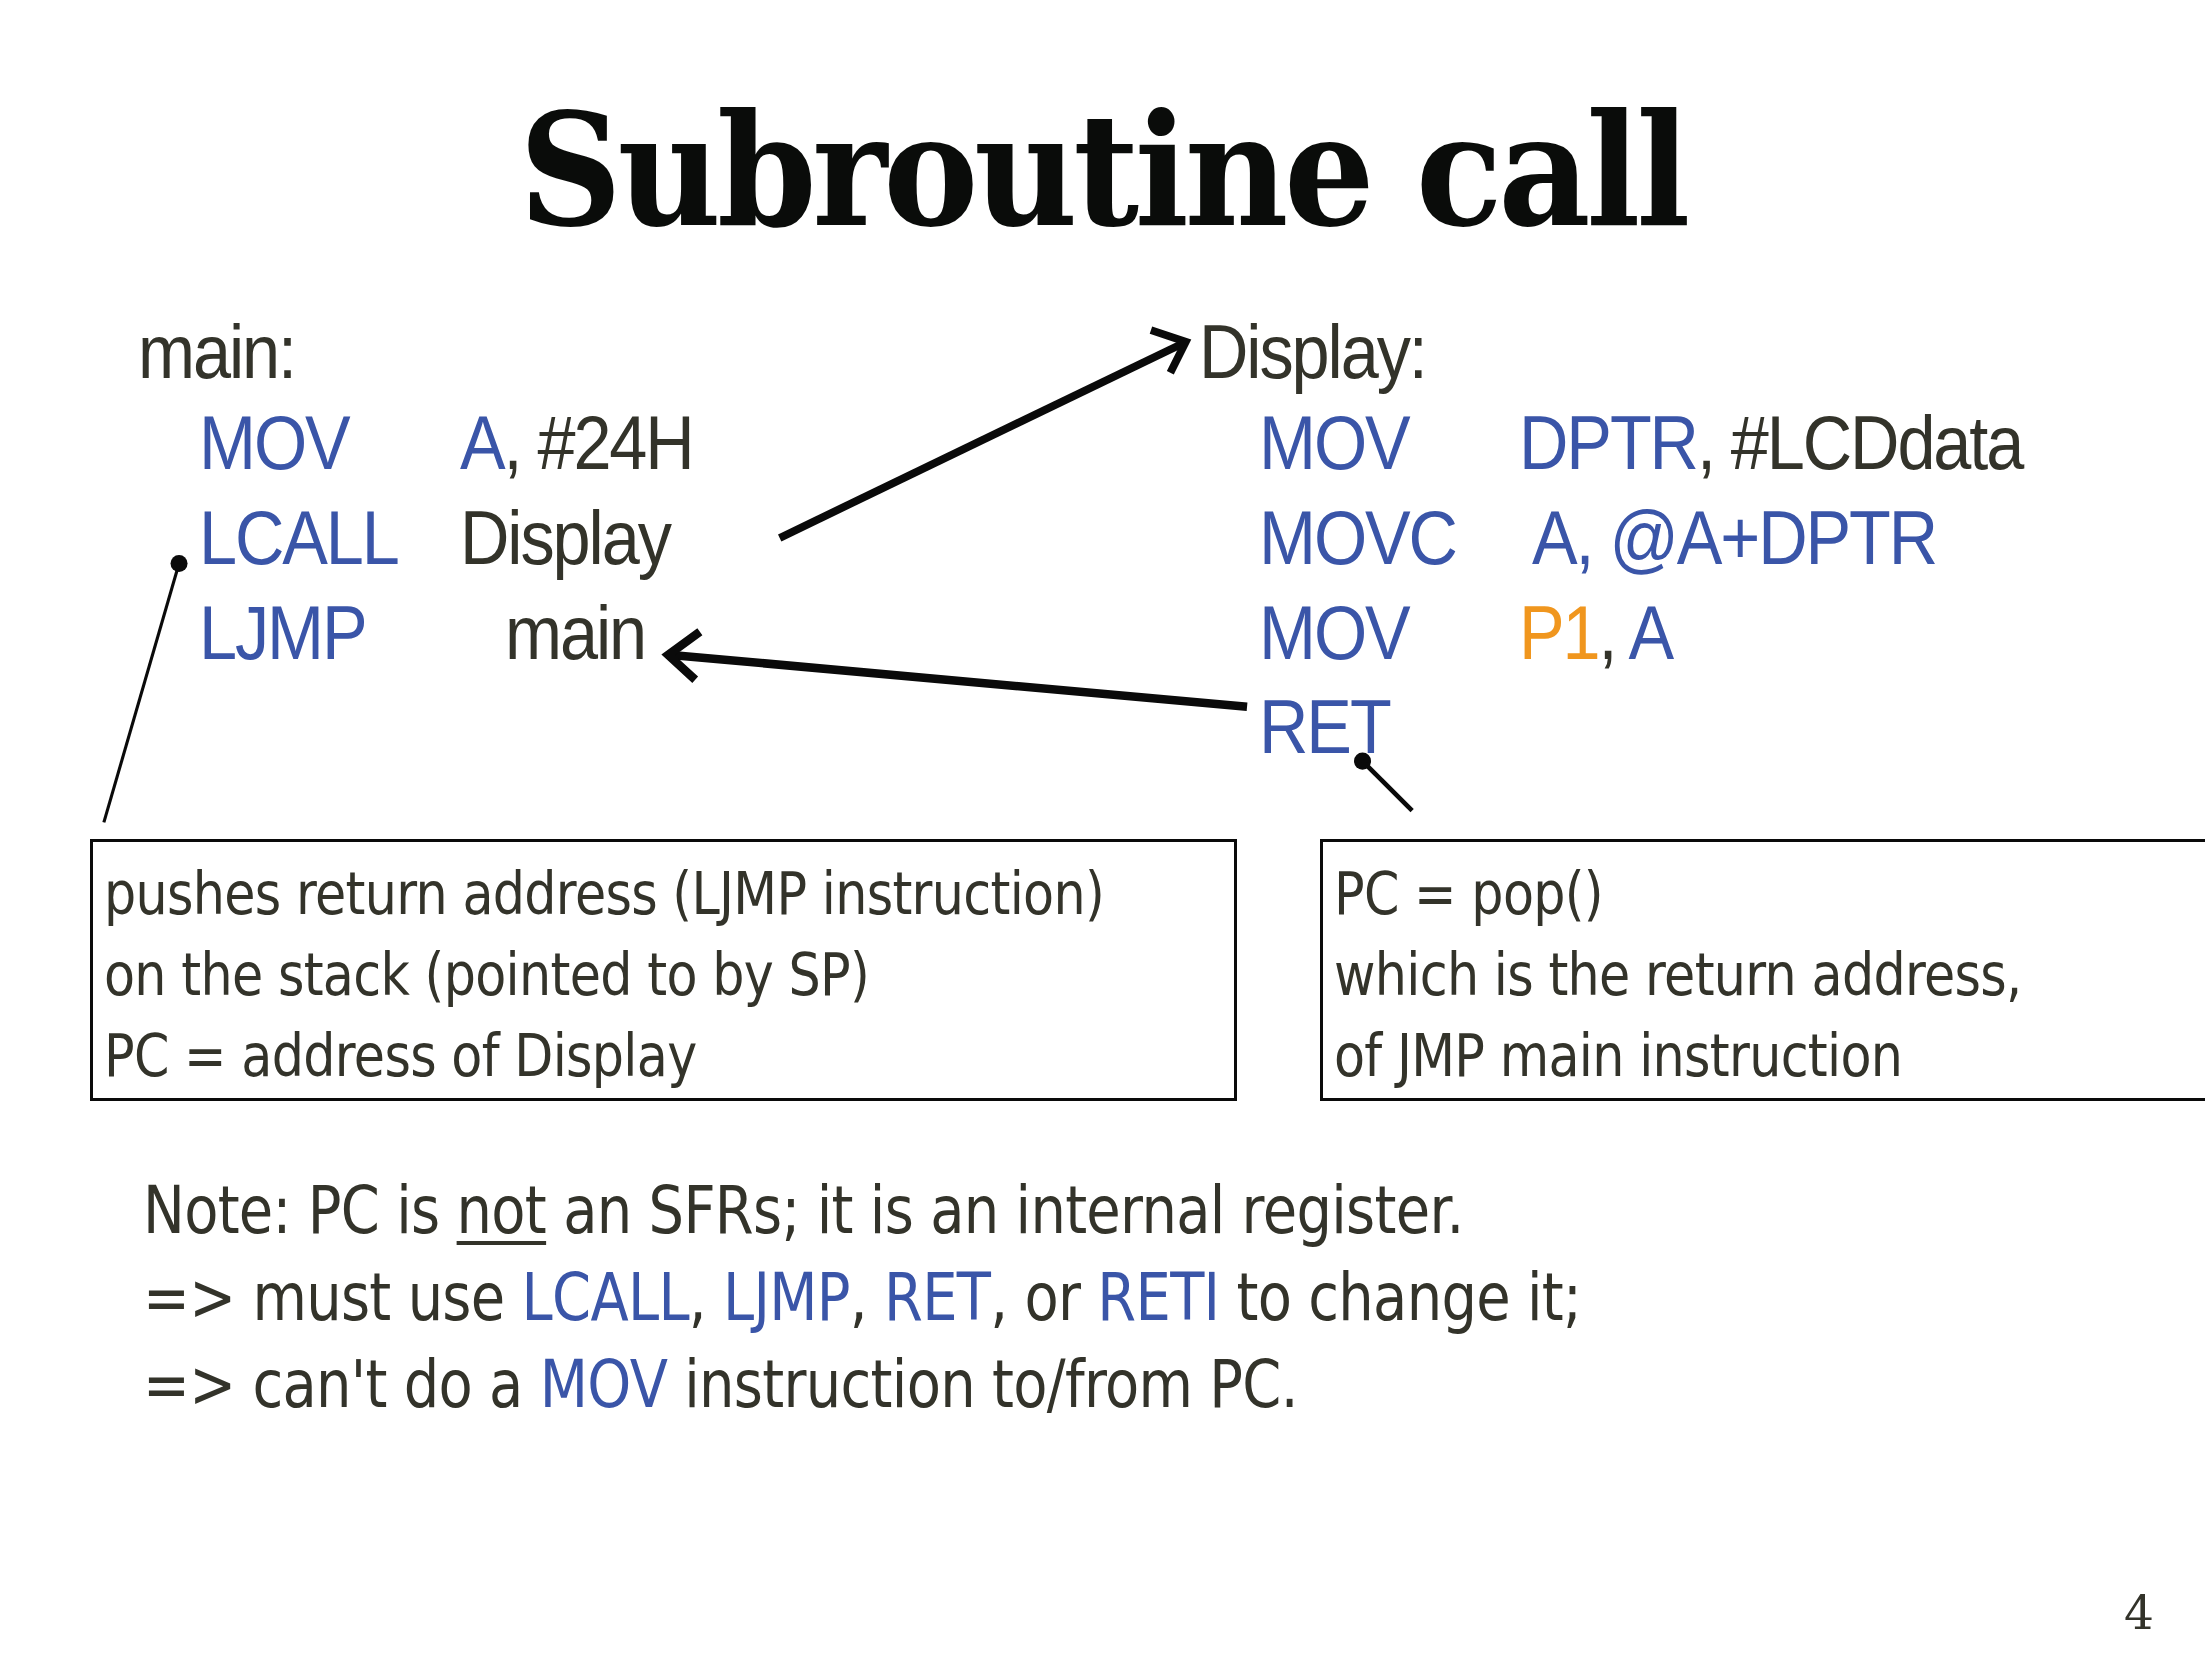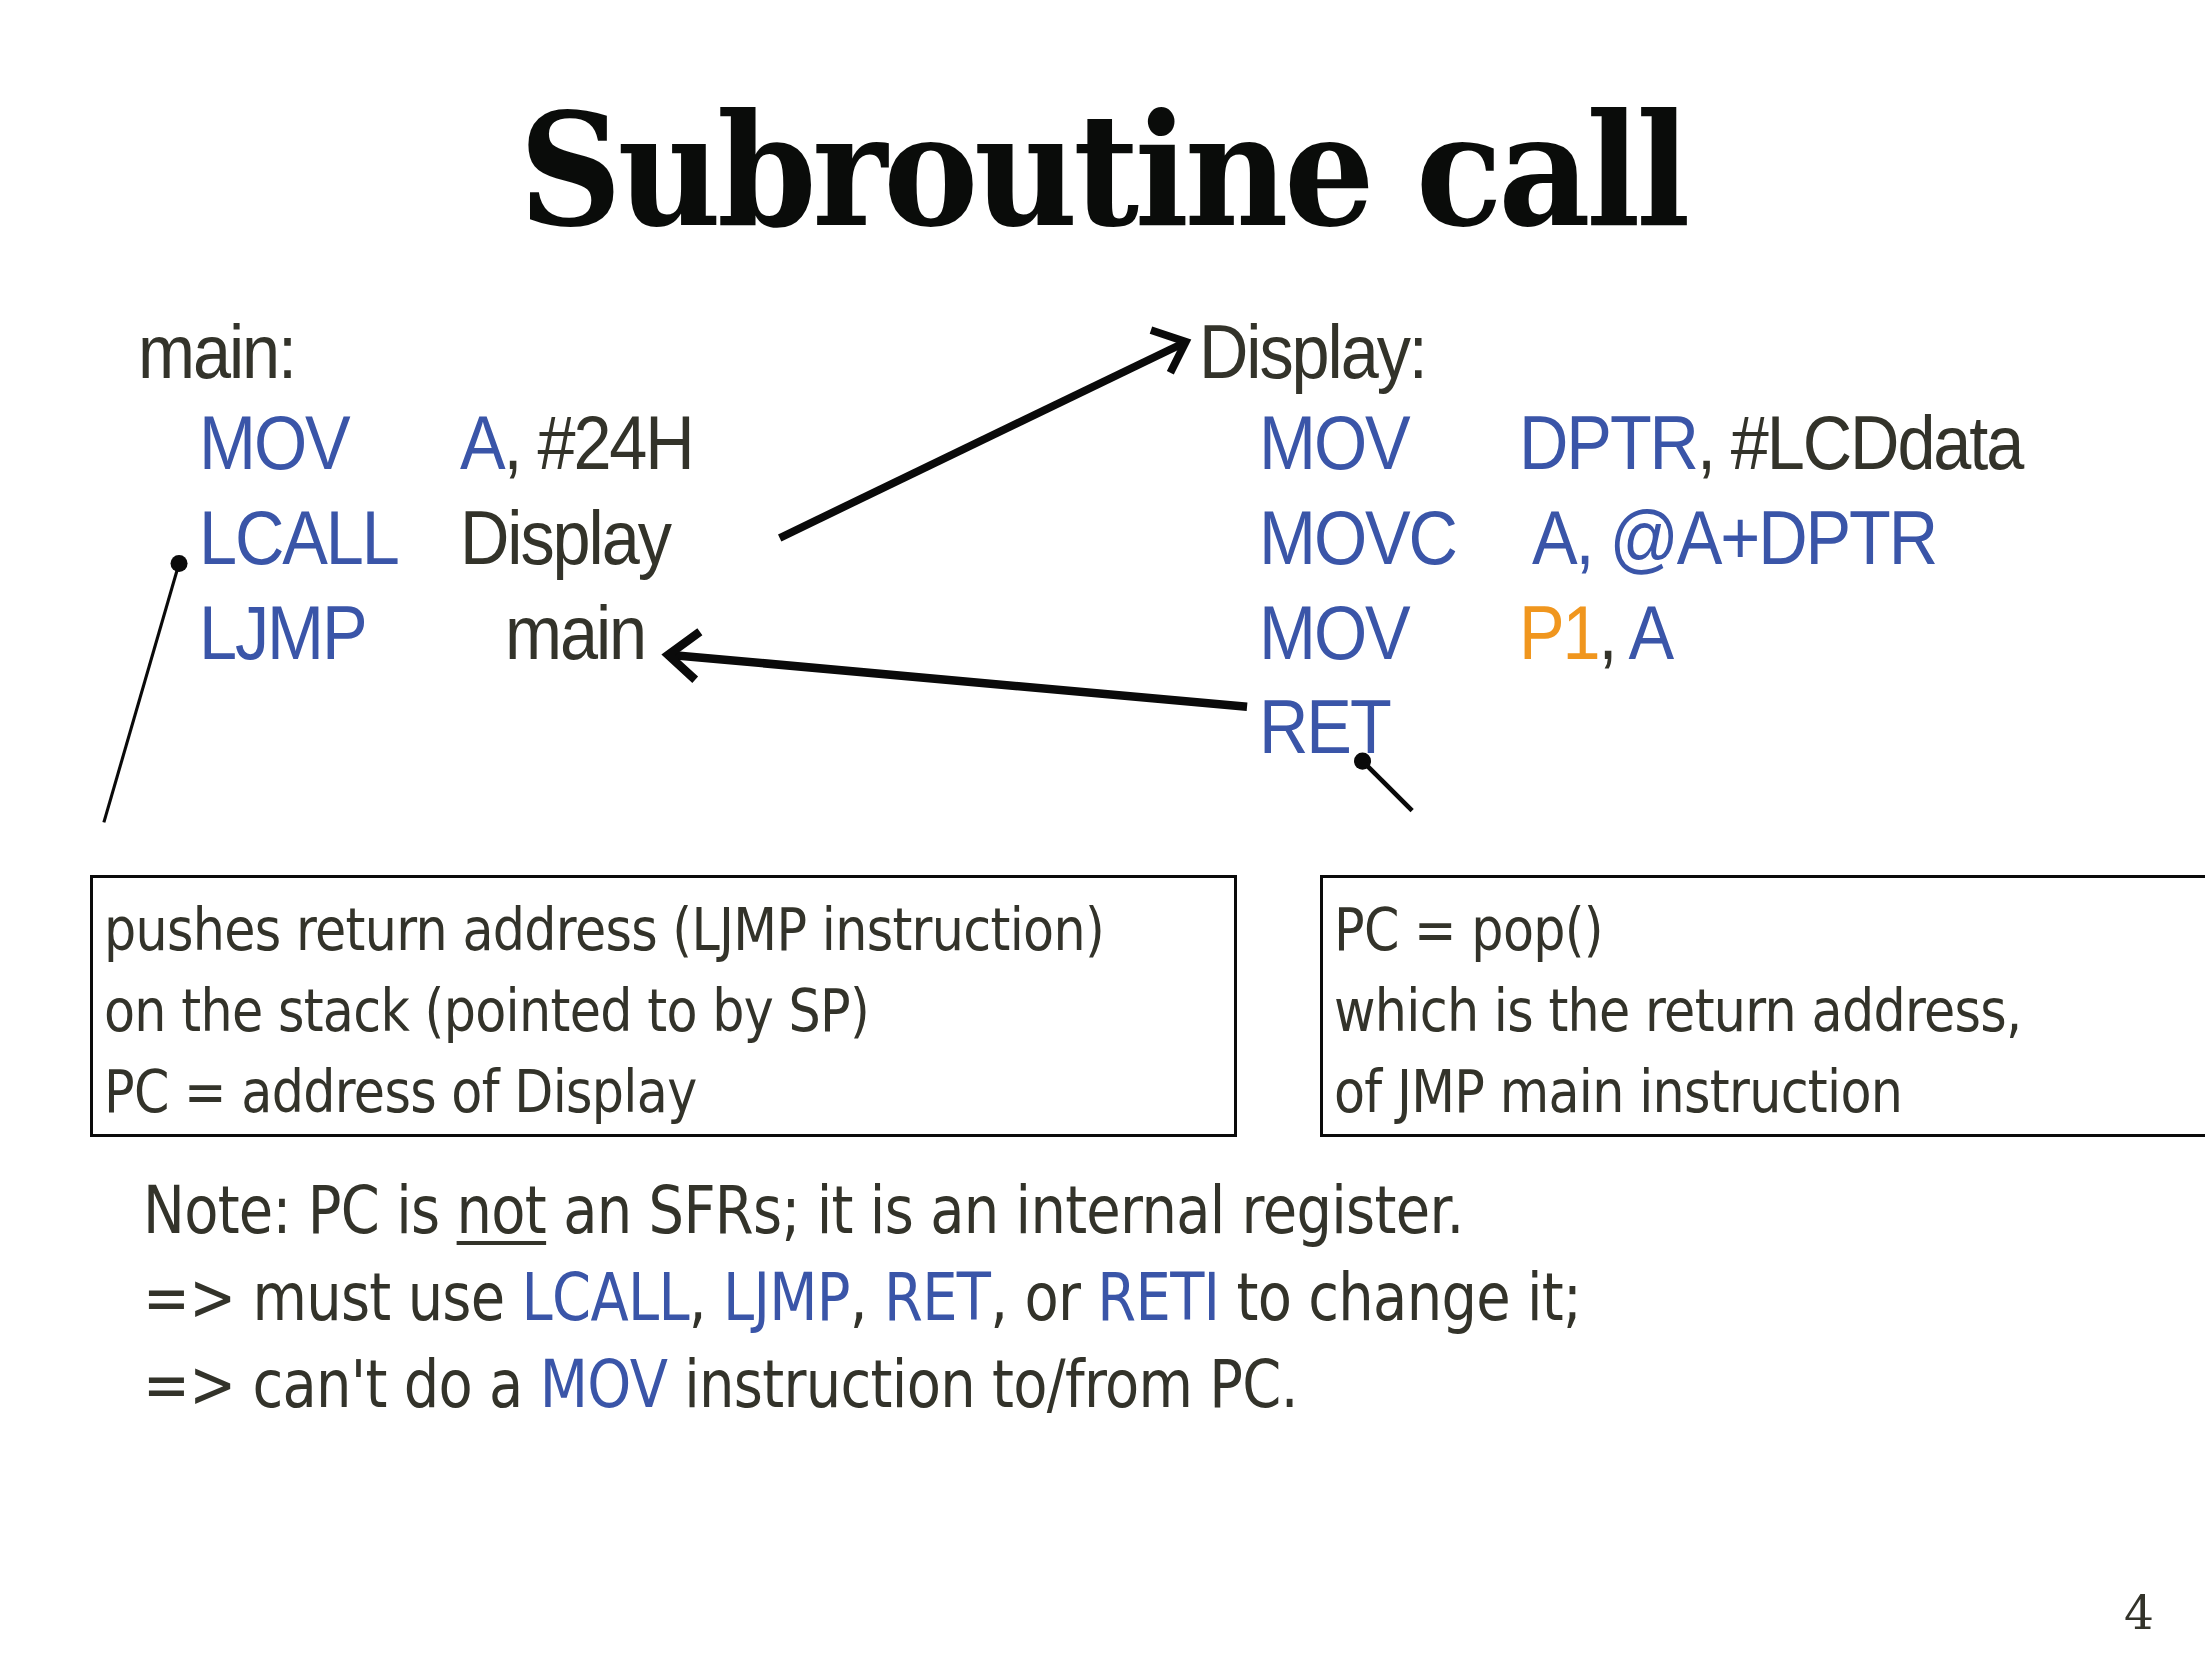--- a/index.html
+++ b/index.html
@@ -3,21 +3,21 @@
 <meta charset="utf-8">
 <style>
   html, body { margin: 0; padding: 0; background: #ffffff; }
   #slide { position: relative; width: 2205px; height: 1654px; background: #ffffff; overflow: hidden; }
   .abs { position: absolute; white-space: pre; line-height: 1; }
   .title { font-family: "DejaVu Serif", serif; font-weight: bold; font-size: 155px; color: #0a0c0a; left: 0; width: 2205px; text-align: center; top: 93px; letter-spacing: -4.7px; transform: scaleX(0.92); }
   .code { font-family: "Liberation Sans", sans-serif; font-size: 76px; color: #33332a; letter-spacing: -2.3px; transform-origin: left top; transform: scaleX(0.9); }
   .blue { color: #3a55a8; }
   .orange { color: #f0961e; }
   .dark { color: #33332a; }
-  .box { position: absolute; border: 3.9px solid #0a0a0a; box-sizing: border-box; margin-top: 36px; }
+  .box { position: absolute; border: 3.9px solid #0a0a0a; box-sizing: border-box; }
   .boxtext { font-family: "DejaVu Sans", sans-serif; font-size: 59px; color: #33332a; line-height: 81px; position: absolute; left: 11px; top: 11px; white-space: pre; transform-origin: left top; transform: scaleX(0.86); letter-spacing: -0.8px; }
   .note { font-family: "DejaVu Sans", sans-serif; font-size: 65px; color: #33332a; white-space: pre; transform-origin: left top; transform: scaleX(0.86); letter-spacing: -0.8px; }
   .u { text-decoration: underline; text-decoration-thickness: 3.9px; text-underline-offset: 7.8px; }
   .pagenum { font-family: "DejaVu Serif", serif; font-size: 47px; color: #33332a; }
   svg.overlay { position: absolute; left: 0; top: 0; }
 </style>
 </head>
 <body>
 
 <div id="slide">

